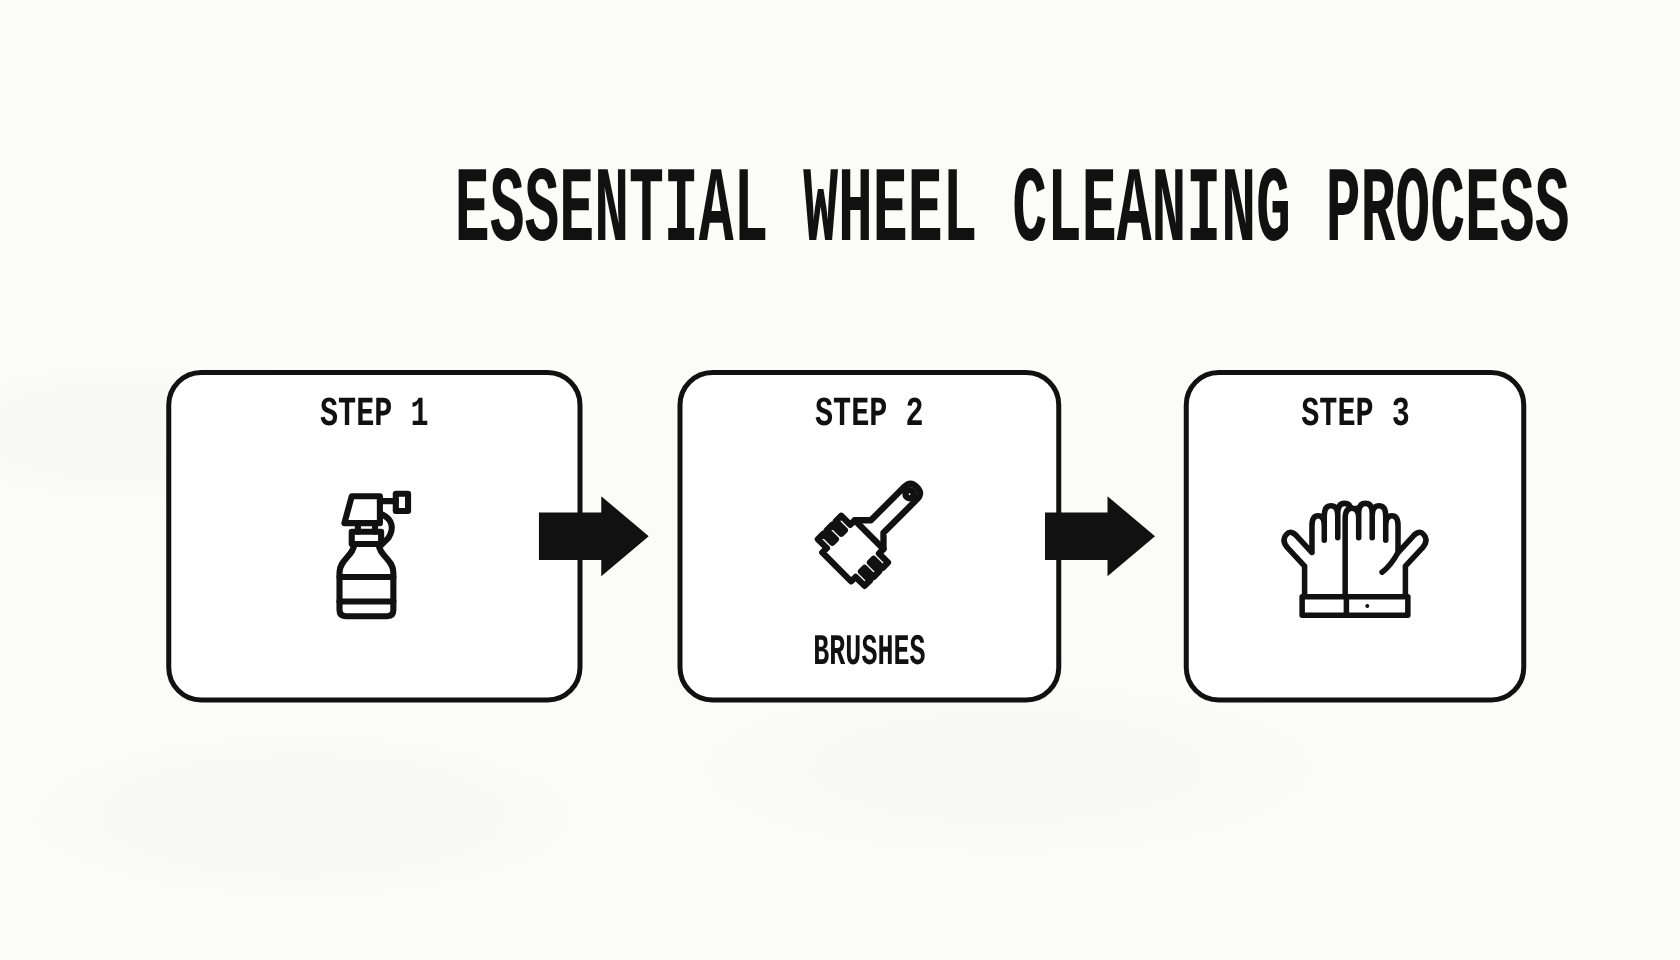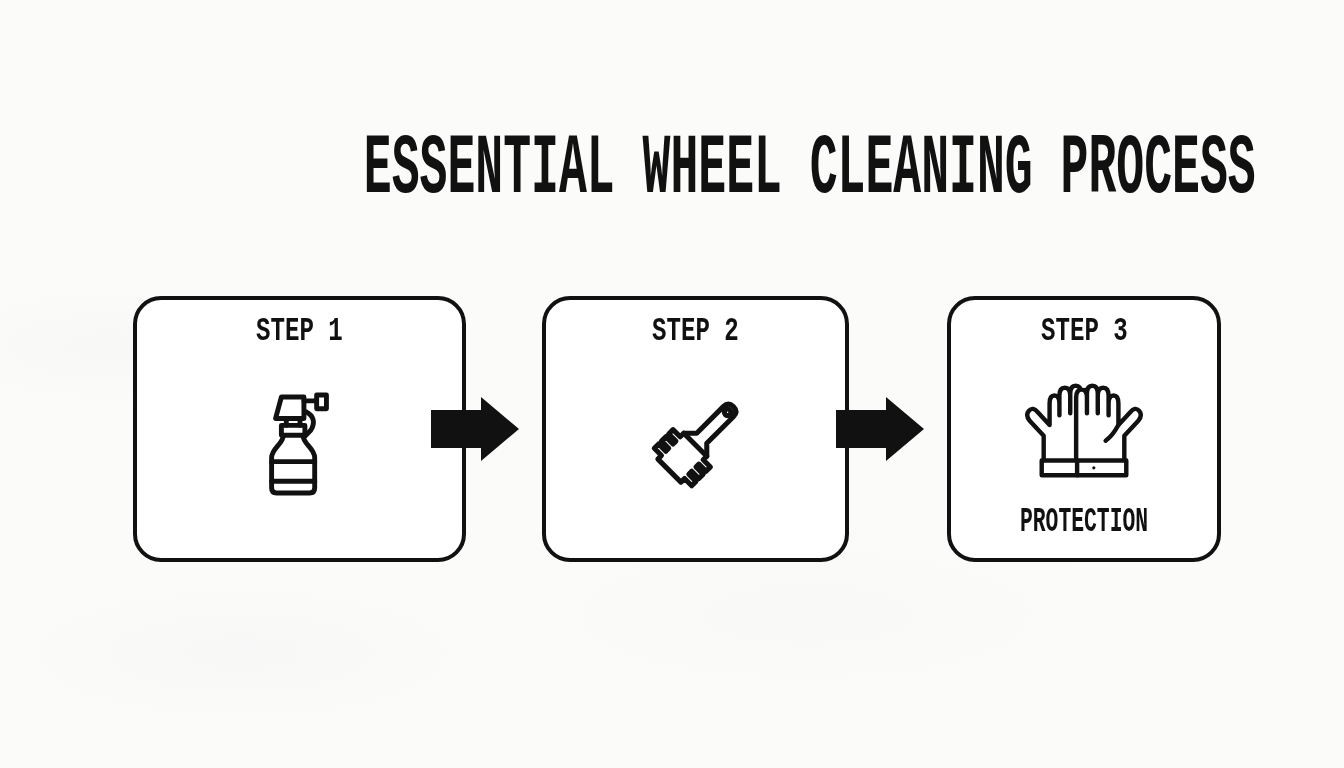--- a/index.html
+++ b/index.html
@@ -114,20 +114,23 @@
     </div>
     <div class="icon-slot">
       <svg width="122" height="122" viewBox="0 0 120 120" aria-hidden="true">
         <g transform="rotate(45 60 60) translate(29 2)" fill="none" stroke="#111111" stroke-width="5" stroke-linejoin="round" stroke-linecap="round">
           <path d="M24 50 V13 Q24 6 31 6 Q38 6 38 13 V50 L47 59 V64 H57 V70 H47 V74 H57 V80 H47 V84 H57 V90 H47 V95 H15 V90 H5 V84 H15 V80 H5 V74 H15 V70 H5 V64 H15 V59 Z"></path>
           <path d="M15 59 H47"></path>
           <circle cx="31" cy="14" r="3.2"></circle>
         </g>
       </svg>
     </div>
+    <div class="step-name">
+      <span class="condensed">BRUSHES</span>
+    </div>
   </section>
 
   <div class="arrow arrow-2">
     <svg width="88" height="64" viewBox="0 0 88 64" aria-hidden="true">
       <path d="M0 13 H50 V0 L88 32 L50 64 V51 H0 Z" fill="#111111"></path>
     </svg>
   </div>
 
   <section class="step-box box-3">
     <div class="step-label">
@@ -141,18 +144,15 @@
 
           <path fill="#ffffff" d="M54 96 V30 Q54 22 59.5 22 Q65 22 65 30 V46 V26 Q65 18 70.5 18 Q76 18 76 26 V46 V28 Q76 20 81.5 20 Q87 20 87 28 V48 V36 Q87 28 92 28 Q97 28 97 36 V58 L109 45 Q114 39 118 43.5 Q122 48 117 54 L103 69 V96 Z"></path>
           <path fill="none" d="M97 58 Q91 69 84 74"></path>
 
           <rect x="19" y="94" width="86" height="15" fill="#ffffff"></rect>
           <path d="M55 94 V109"></path>
           <circle cx="72" cy="101.5" r="1.6" fill="#111111" stroke="none"></circle>
         </g>
       </svg>
     </div>
-    <div class="step-name">
-      <span class="condensed">PROTECTION</span>
-    </div>
   </section>
 
 </div>
 
 </body></html>

